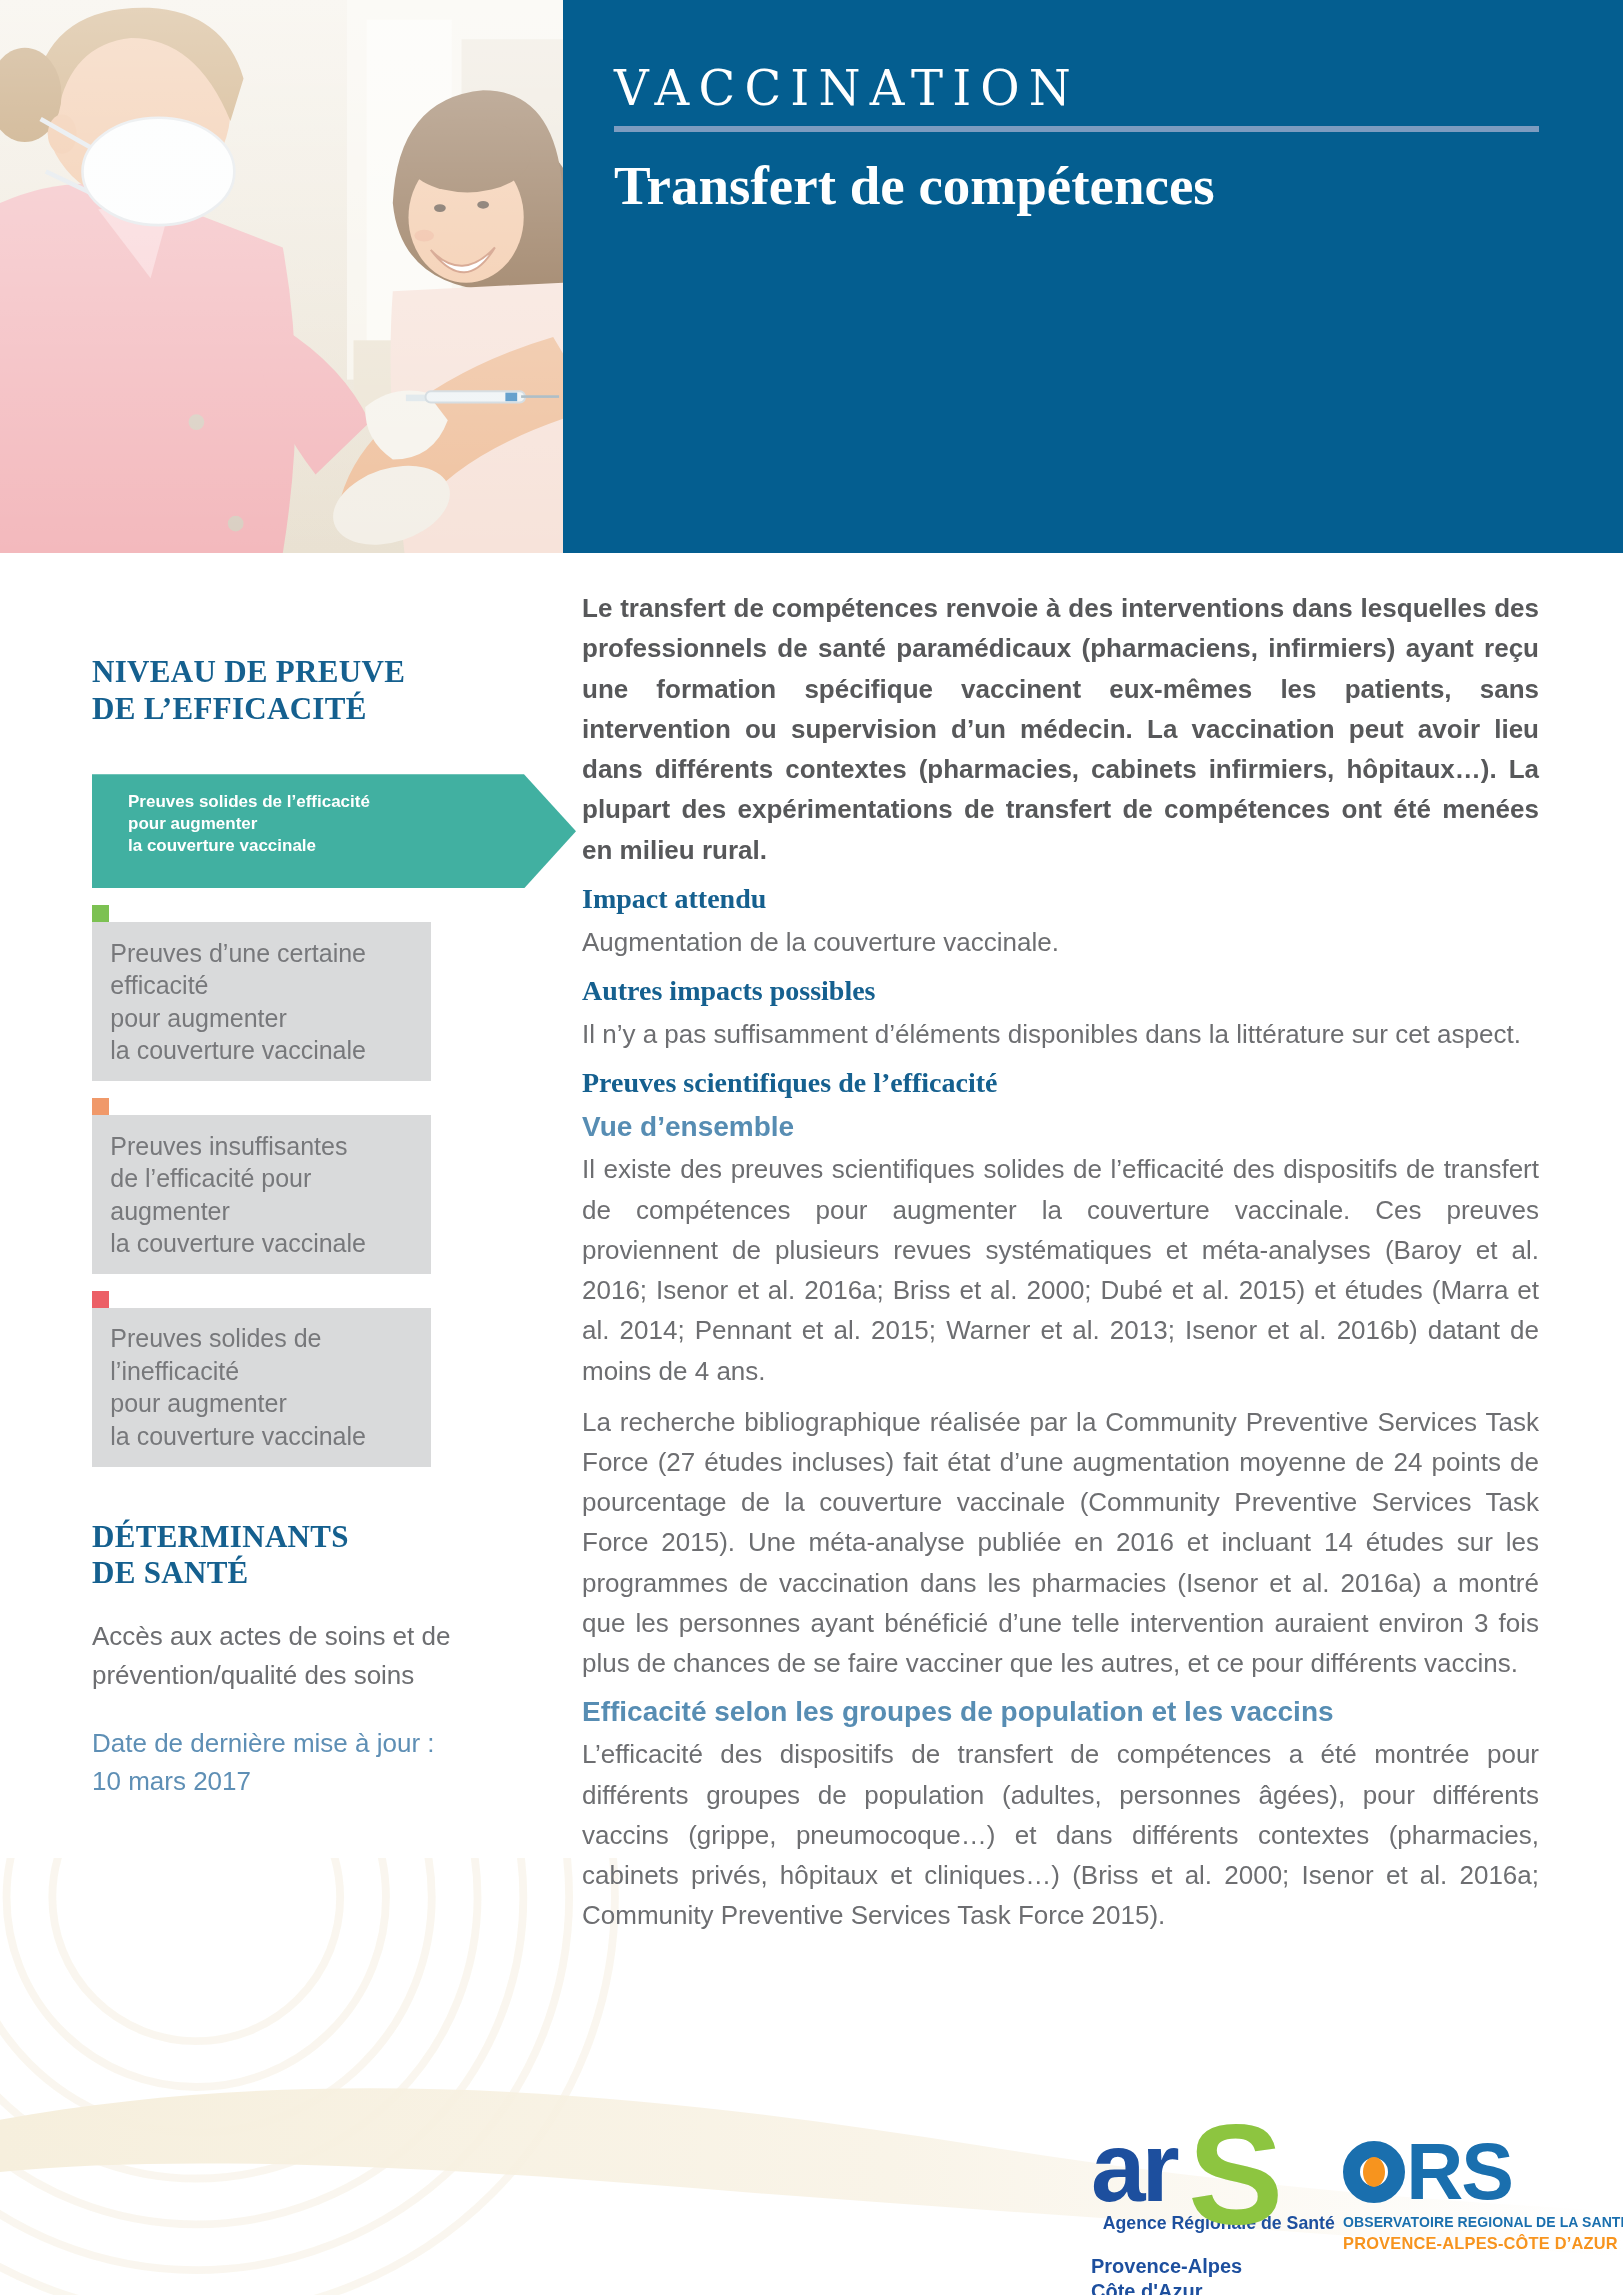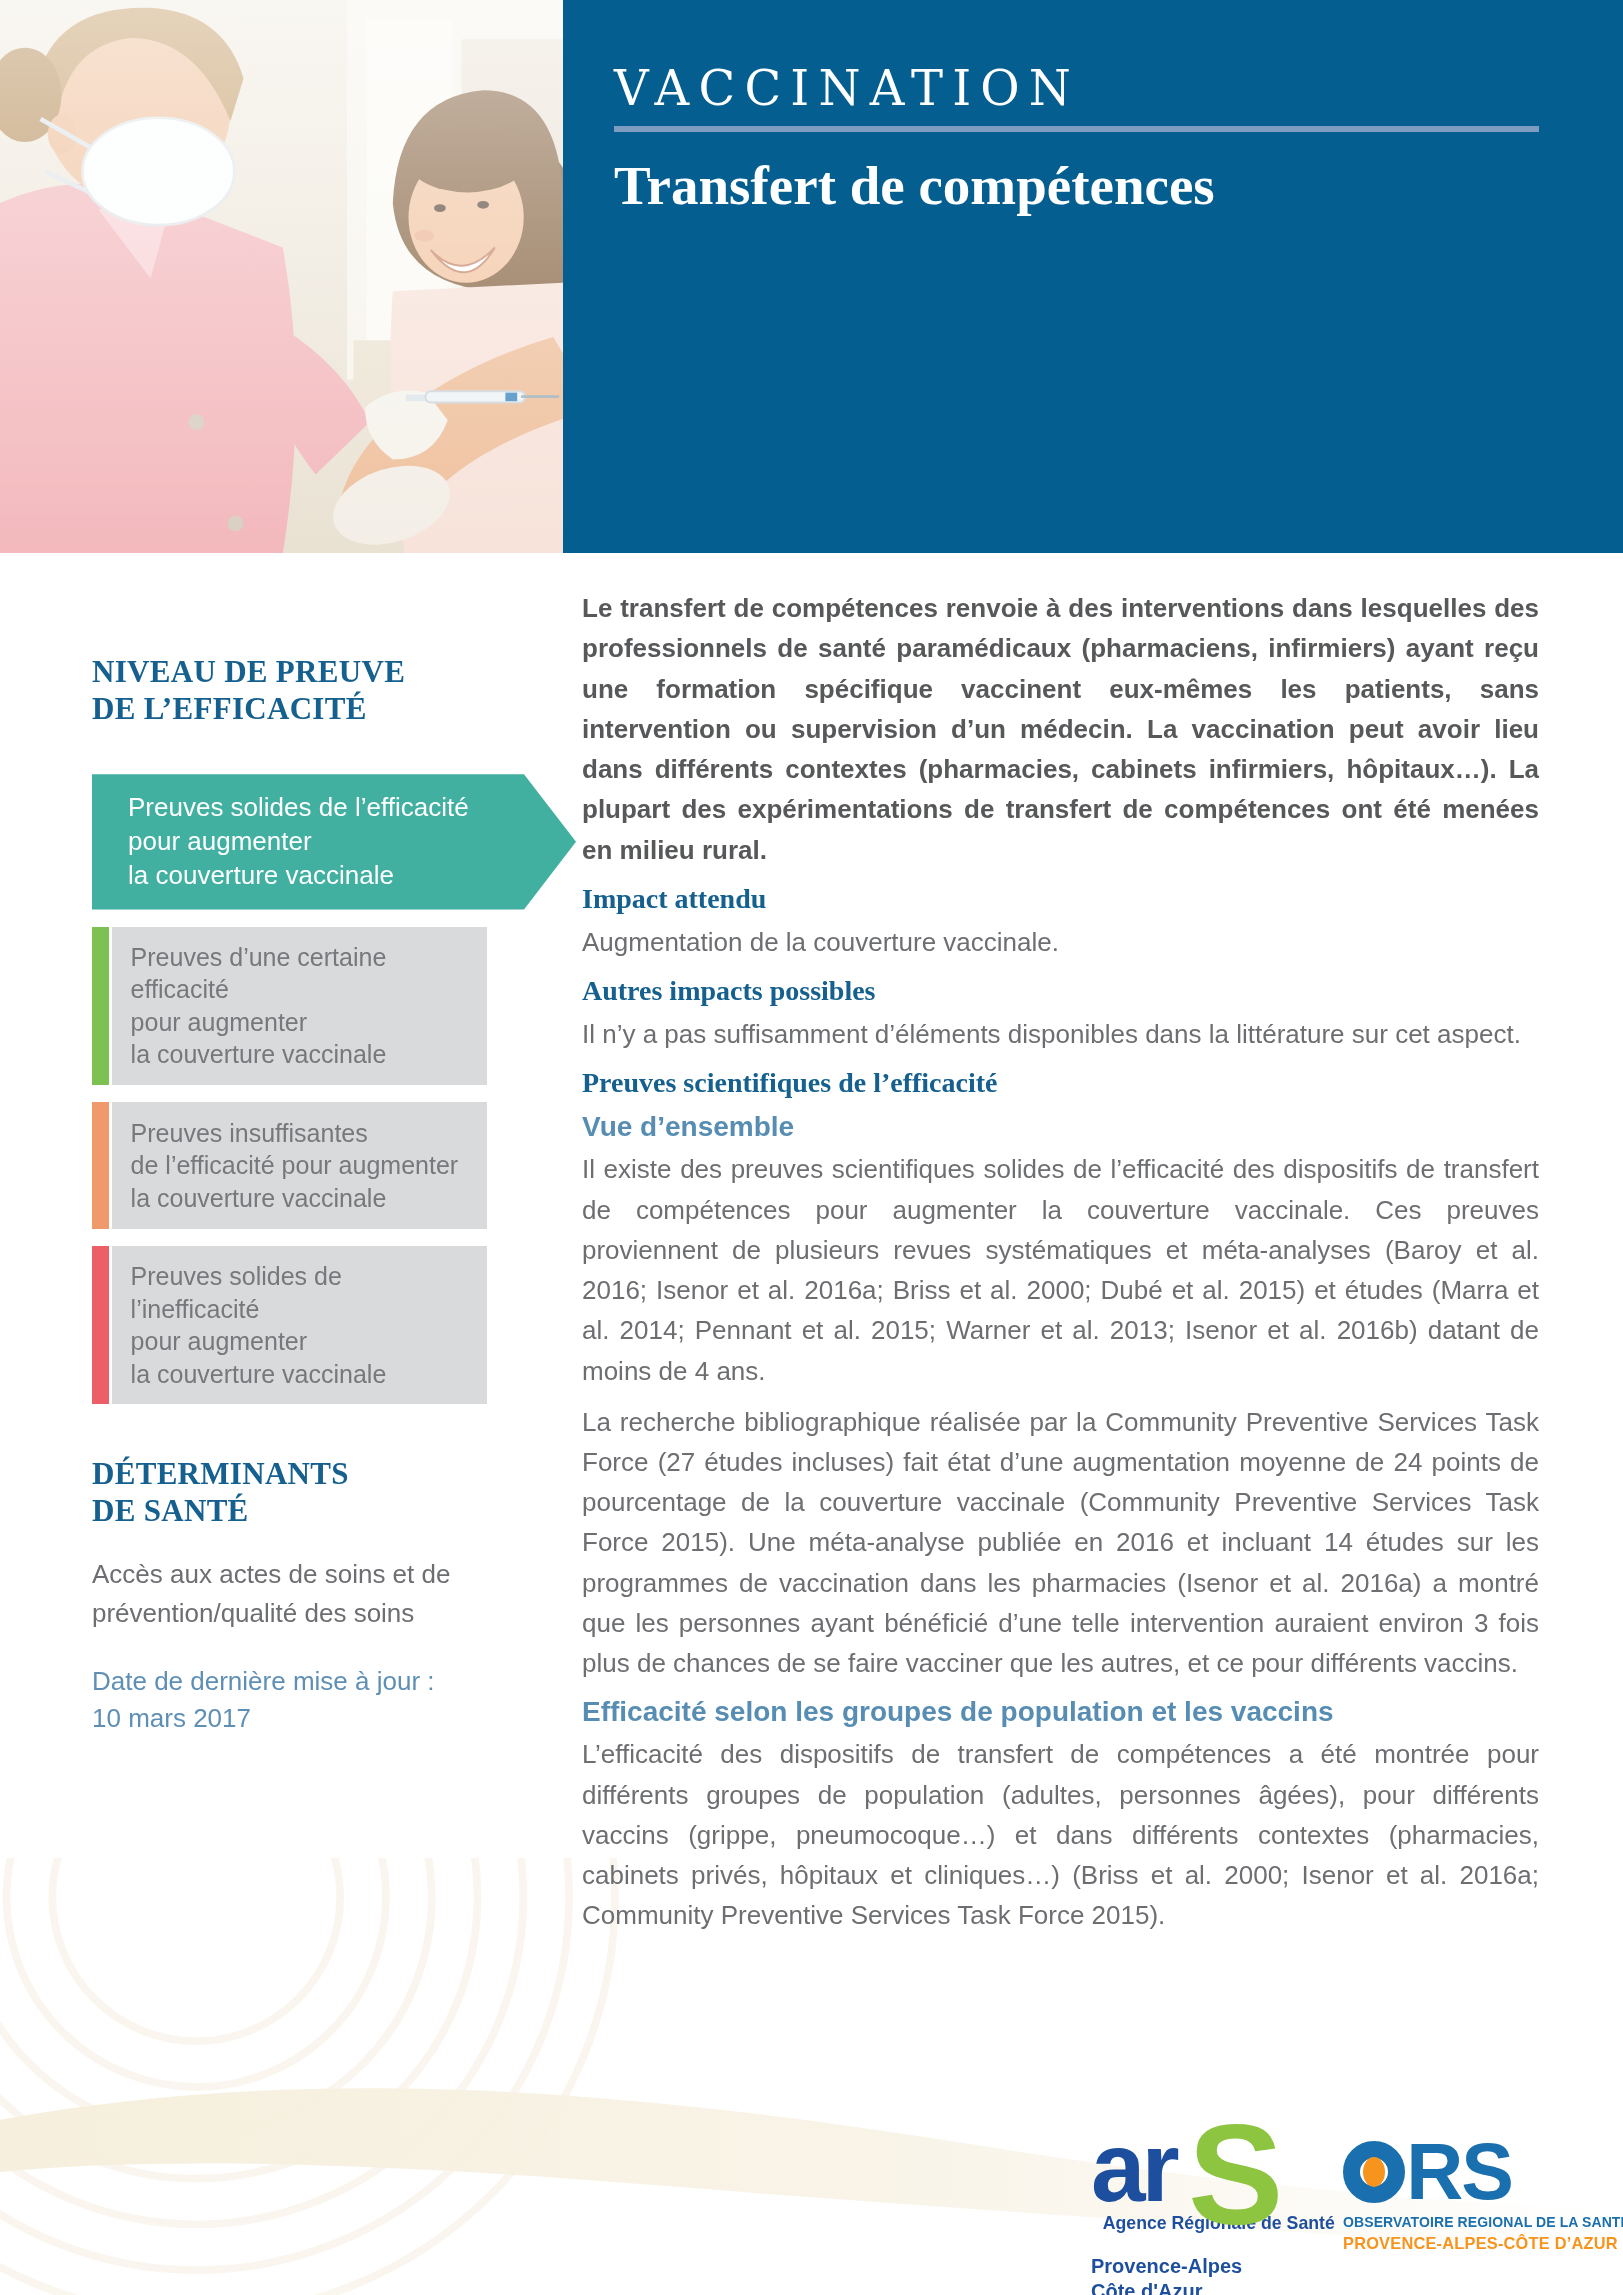--- a/index.html
+++ b/index.html
@@ -23,22 +23,22 @@
   .hero-rule{height:5.9px;background:var(--c-rule-blue);margin-top:14.4px;width:100%;}
   .doc-title{margin:26px 0 0;font-family:"Liberation Serif",serif;font-weight:700;
              font-size:55px;color:#fff;line-height:1;}
   
   .sidebar{position:absolute;left:92px;top:654px;width:484px;z-index:2;}
   .side-heading{margin:0;font-family:"Liberation Serif",serif;font-weight:700;font-size:31px;
                 line-height:1.18;color:var(--c-heading-blue);letter-spacing:0.3px;}
   .side-heading span{display:block;}
   .arrow-box{margin-top:47px;width:484px;box-sizing:border-box;background:var(--c-level-selected);
              clip-path:polygon(0 0,calc(100% - 52px) 0,100% 50%,calc(100% - 52px) 100%,0 100%);
-             color:#fff;font-weight:400;font-size:26px;line-height:1.3;padding:17px 72px 17px 36px;}
-  .level-row{display:flex;margin-top:17px;width:395px;}
+             color:#fff;font-weight:700;font-size:17px;line-height:1.3;padding:17px 72px 31px 36px;}
+  .level-row{display:flex;margin-top:17px;width:339px;flex-direction:column;}
   .level-bar{width:17px;margin-right:3.3px;flex:0 0 17px;}
   .bar-some{background:var(--c-level-some);} .bar-insufficient{background:var(--c-level-insufficient);}
   .bar-none{background:var(--c-level-none);}
   .level-box{flex:1;background:var(--c-level-box-bg);color:var(--c-level-text);
              font-size:25px;line-height:1.3;padding:14.4px 11.8px 14.4px 18.3px;}
   .determinants{margin-top:52px;}
   .side-text{margin:25px 0 0;font-size:26px;line-height:1.5;color:var(--c-body-gray);width:432px;}
   .side-date{margin:30px 0 0;font-size:26px;line-height:1.45;color:var(--c-date-blue);}
   .side-date span{display:block;}
   

